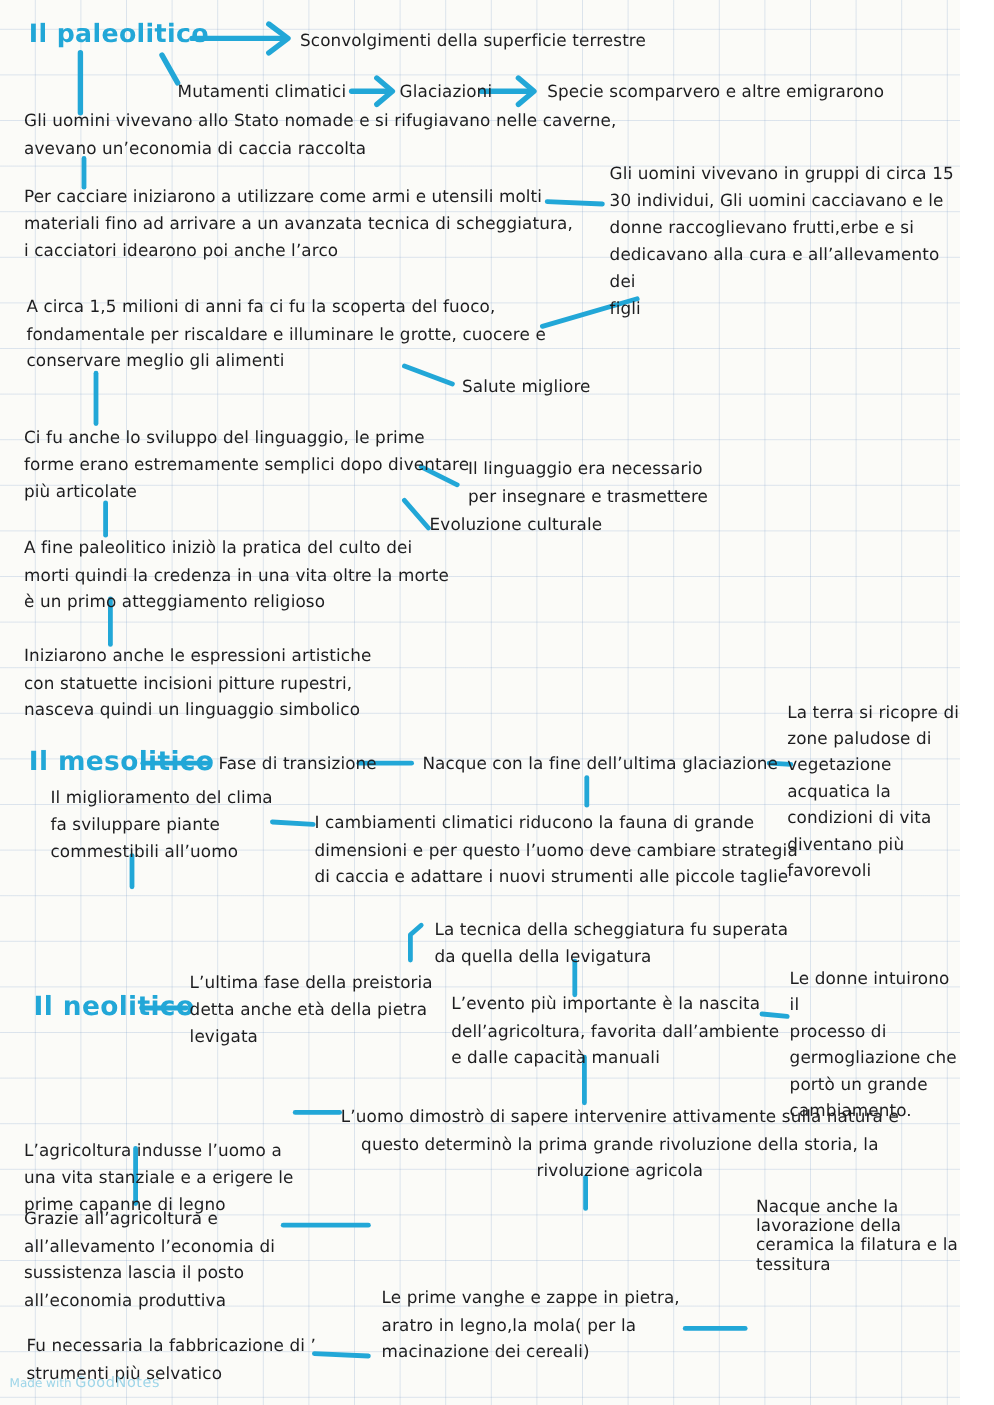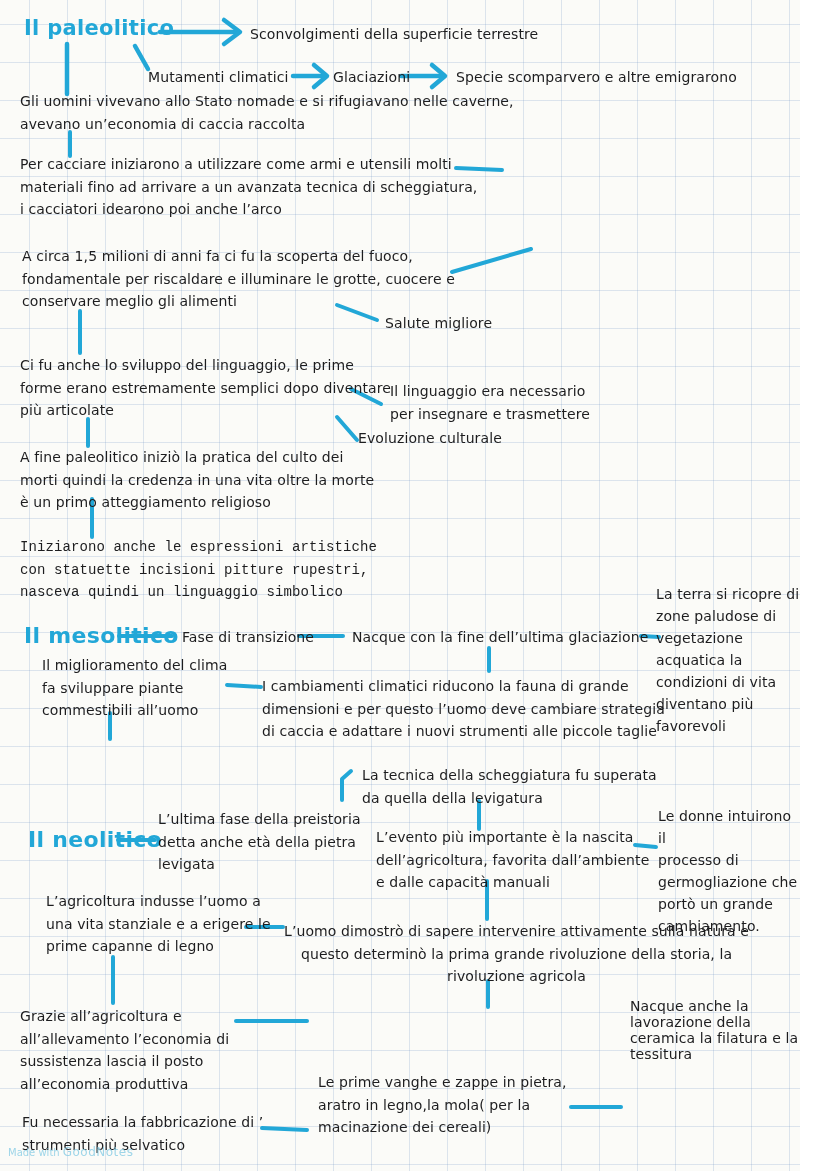--- a/index.html
+++ b/index.html
@@ -107,34 +107,39 @@
   <div class="title big" style="left:24px;top:16px;">Il paleolitico</div>
   <div class="node" style="left:250px;top:23px;">Sconvolgimenti della superficie terrestre</div>
   <div class="node" style="left:148px;top:66px;">Mutamenti climatici</div>
   <div class="node" style="left:333px;top:66px;">Glaciazioni</div>
   <div class="node" style="left:456px;top:66px;">Specie scomparvero e altre emigrarono</div>
   <div class="node" style="left:20px;top:90px;">Gli uomini vivevano allo Stato nomade e si rifugiavano nelle caverne,
 avevano un’economia di caccia raccolta</div>
   <div class="node" style="left:20px;top:153px;">Per cacciare iniziarono a utilizzare come armi e utensili molti
 materiali fino ad  arrivare a un avanzata tecnica di scheggiatura,
 i cacciatori idearono poi anche l’arco</div>
+  <div class="node" style="left:508px;top:134px;">Gli uomini vivevano in gruppi di circa 15
+30 individui, Gli uomini cacciavano e le
+donne raccoglievano frutti,erbe e si
+dedicavano alla cura e all’allevamento  dei
+figli</div>
   <div class="node" style="left:22px;top:245px;">A circa 1,5 milioni di anni fa ci fu la scoperta del fuoco,
 fondamentale per riscaldare e illuminare le grotte, cuocere e
 conservare meglio gli alimenti</div>
   <div class="node" style="left:385px;top:312px;">Salute migliore</div>
   <div class="node" style="left:20px;top:354px;">Ci fu anche lo sviluppo del linguaggio, le prime
 forme erano estremamente semplici dopo diventare
 più articolate</div>
   <div class="node" style="left:390px;top:380px;">Il linguaggio era necessario
 per insegnare e trasmettere</div>
   <div class="node" style="left:358px;top:427px;">Evoluzione culturale</div>
   <div class="node" style="left:20px;top:446px;">A fine paleolitico iniziò la pratica del culto dei
 morti quindi la credenza in una vita oltre la morte
 è un primo atteggiamento religioso</div>
-  <div class="node" style="left:20px;top:536px;font-family:Liberation Mono, monospace;">Iniziarono anche le espressioni artistiche
+  <div class="node" style="left:20px;top:536px;">Iniziarono anche le espressioni artistiche
 con statuette incisioni pitture rupestri,
 nasceva quindi un linguaggio simbolico</div>
 
   <div class="node" style="left:656px;top:583px;line-height:22px;">La terra si ricopre di
 zone paludose di
 vegetazione acquatica la
 condizioni di vita
 diventano più favorevoli</div>
   <div class="title mid" style="left:24px;top:623px;">Il mesolitico</div>
   <div class="node" style="left:182px;top:626px;">Fase di transizione</div>
@@ -153,21 +158,21 @@
 detta anche età della pietra
 levigata</div>
   <div class="node" style="left:376px;top:826px;">L’evento più importante è la nascita
 dell’agricoltura, favorita dall’ambiente
 e dalle capacità manuali</div>
   <div class="node" style="left:658px;top:805px;line-height:22px;">Le donne intuirono il
 processo di
 germogliazione che
 portò un grande
 cambiamento.</div>
-  <div class="node" style="left:20px;top:890px;margin-left:26px;">L’agricoltura indusse l’uomo a
+  <div class="node" style="left:20px;top:948px;">L’agricoltura indusse l’uomo a
 una vita stanziale e a erigere le
 prime capanne di legno</div>
   <div class="node" style="left:284px;top:920px;text-align:center;">L’uomo dimostrò di sapere intervenire attivamente sulla natura e
 questo determinò la prima grande rivoluzione della storia, la
 rivoluzione agricola</div>
   <div class="node" style="left:20px;top:1005px;">Grazie all’agricoltura e
 all’allevamento l’economia di
 sussistenza lascia il posto
 all’economia produttiva</div>
   <div class="node" style="left:318px;top:1071px;">Le prime vanghe e zappe in pietra,

